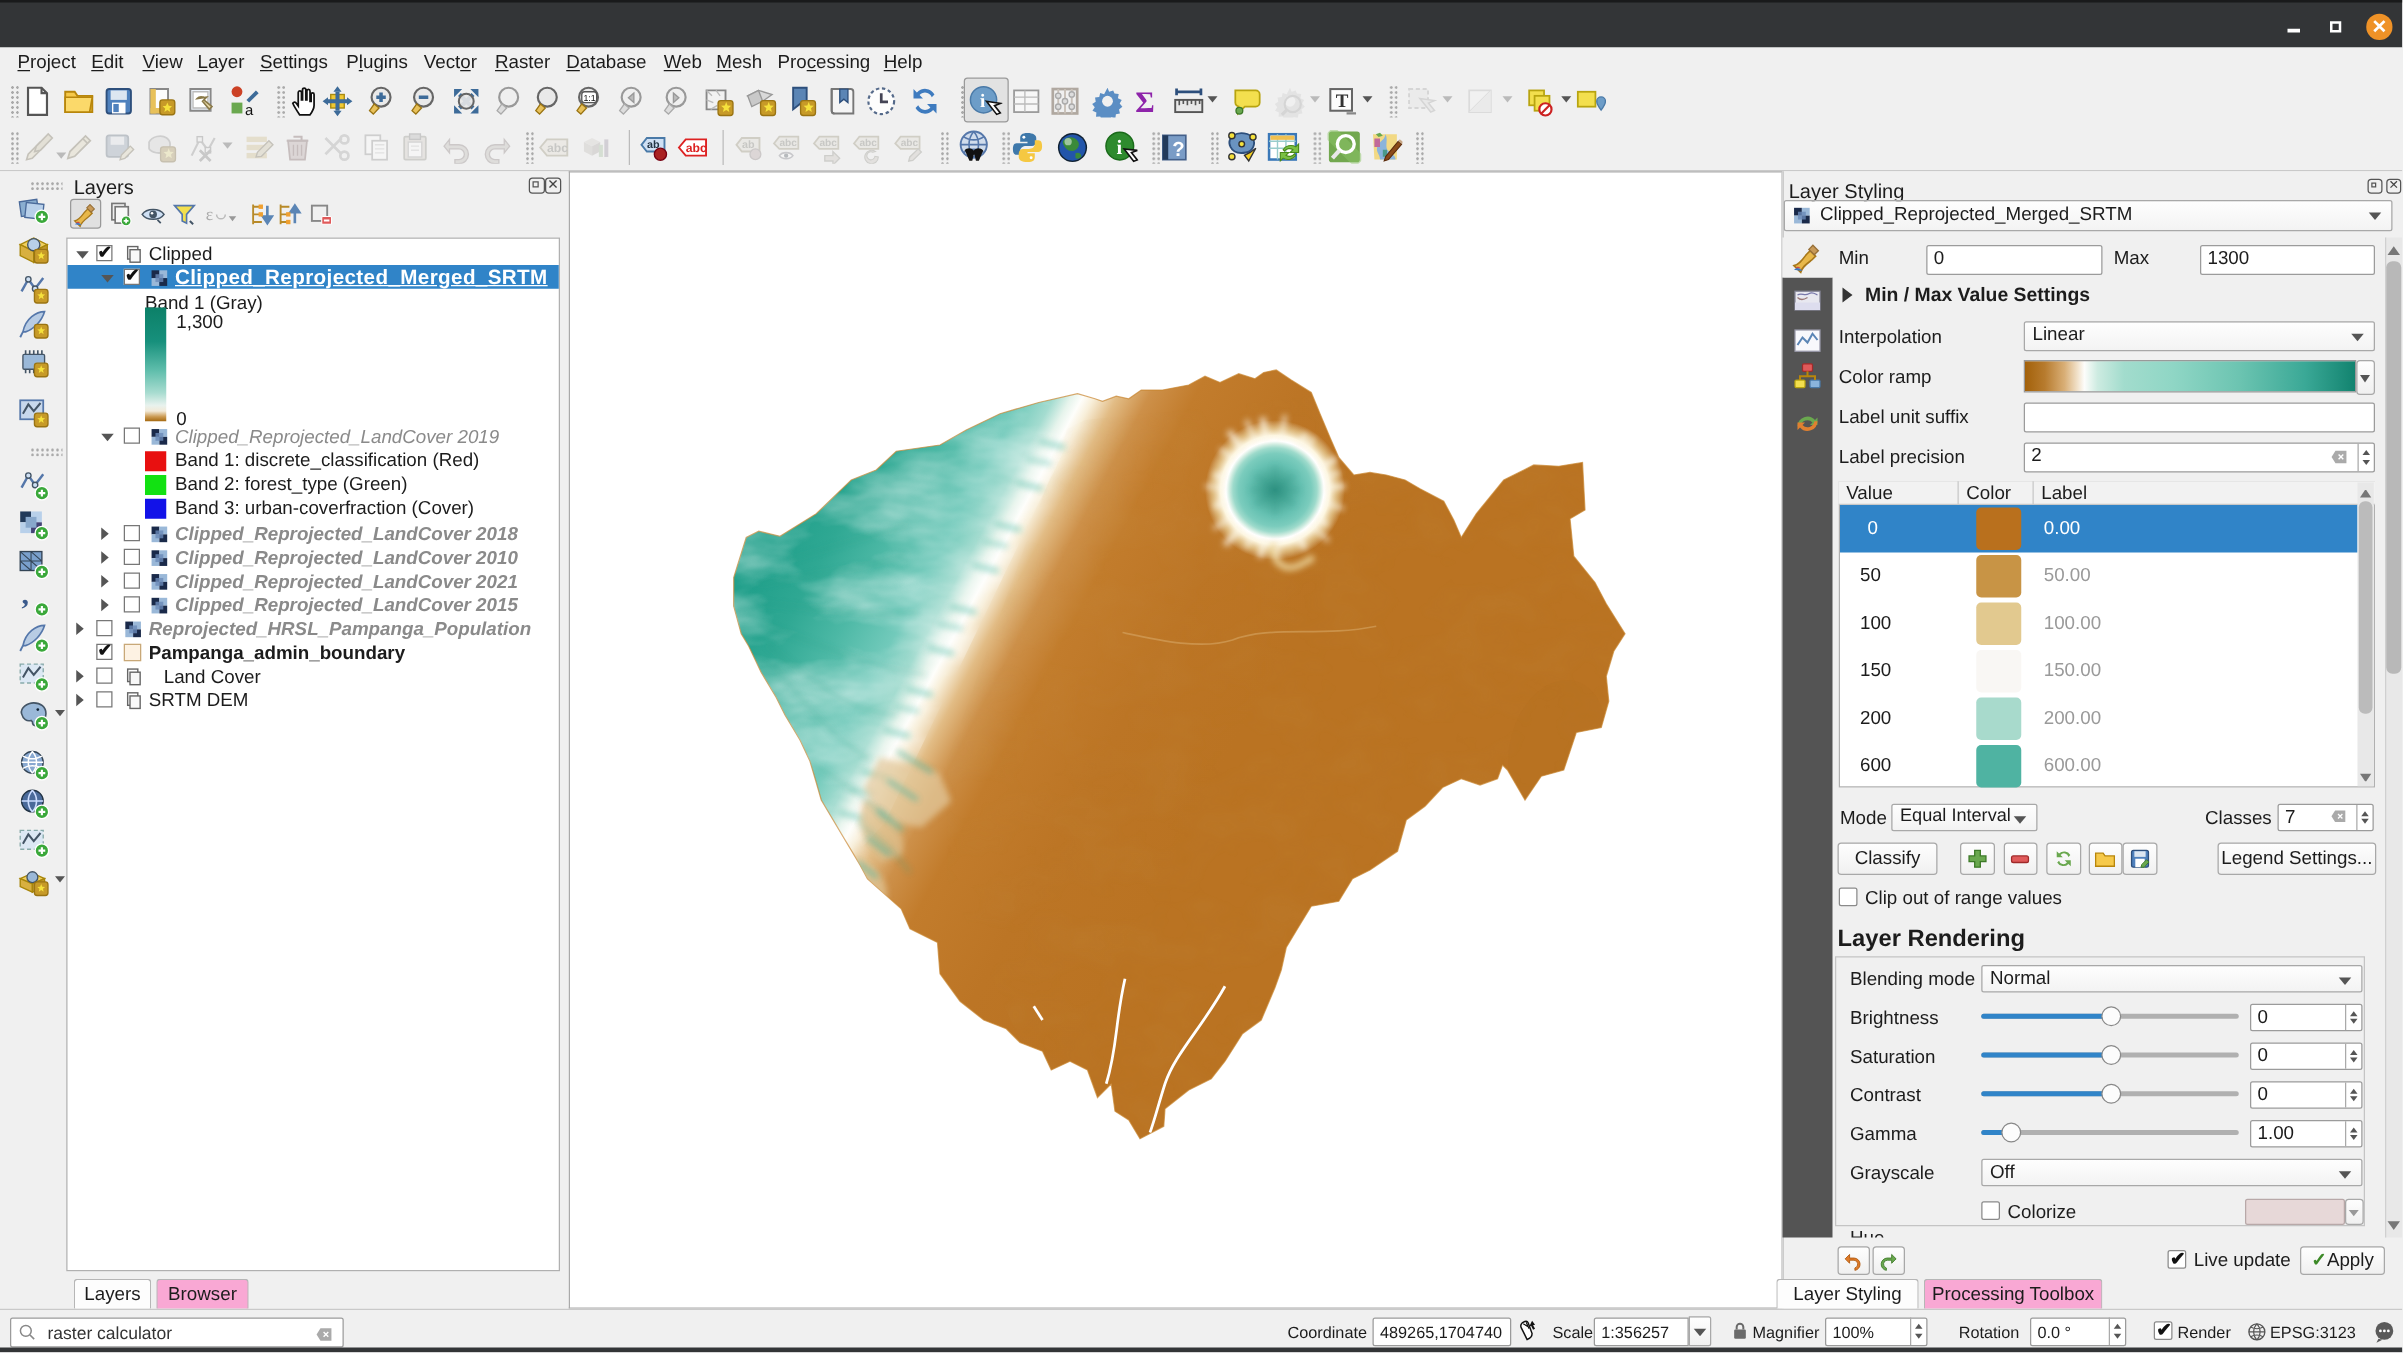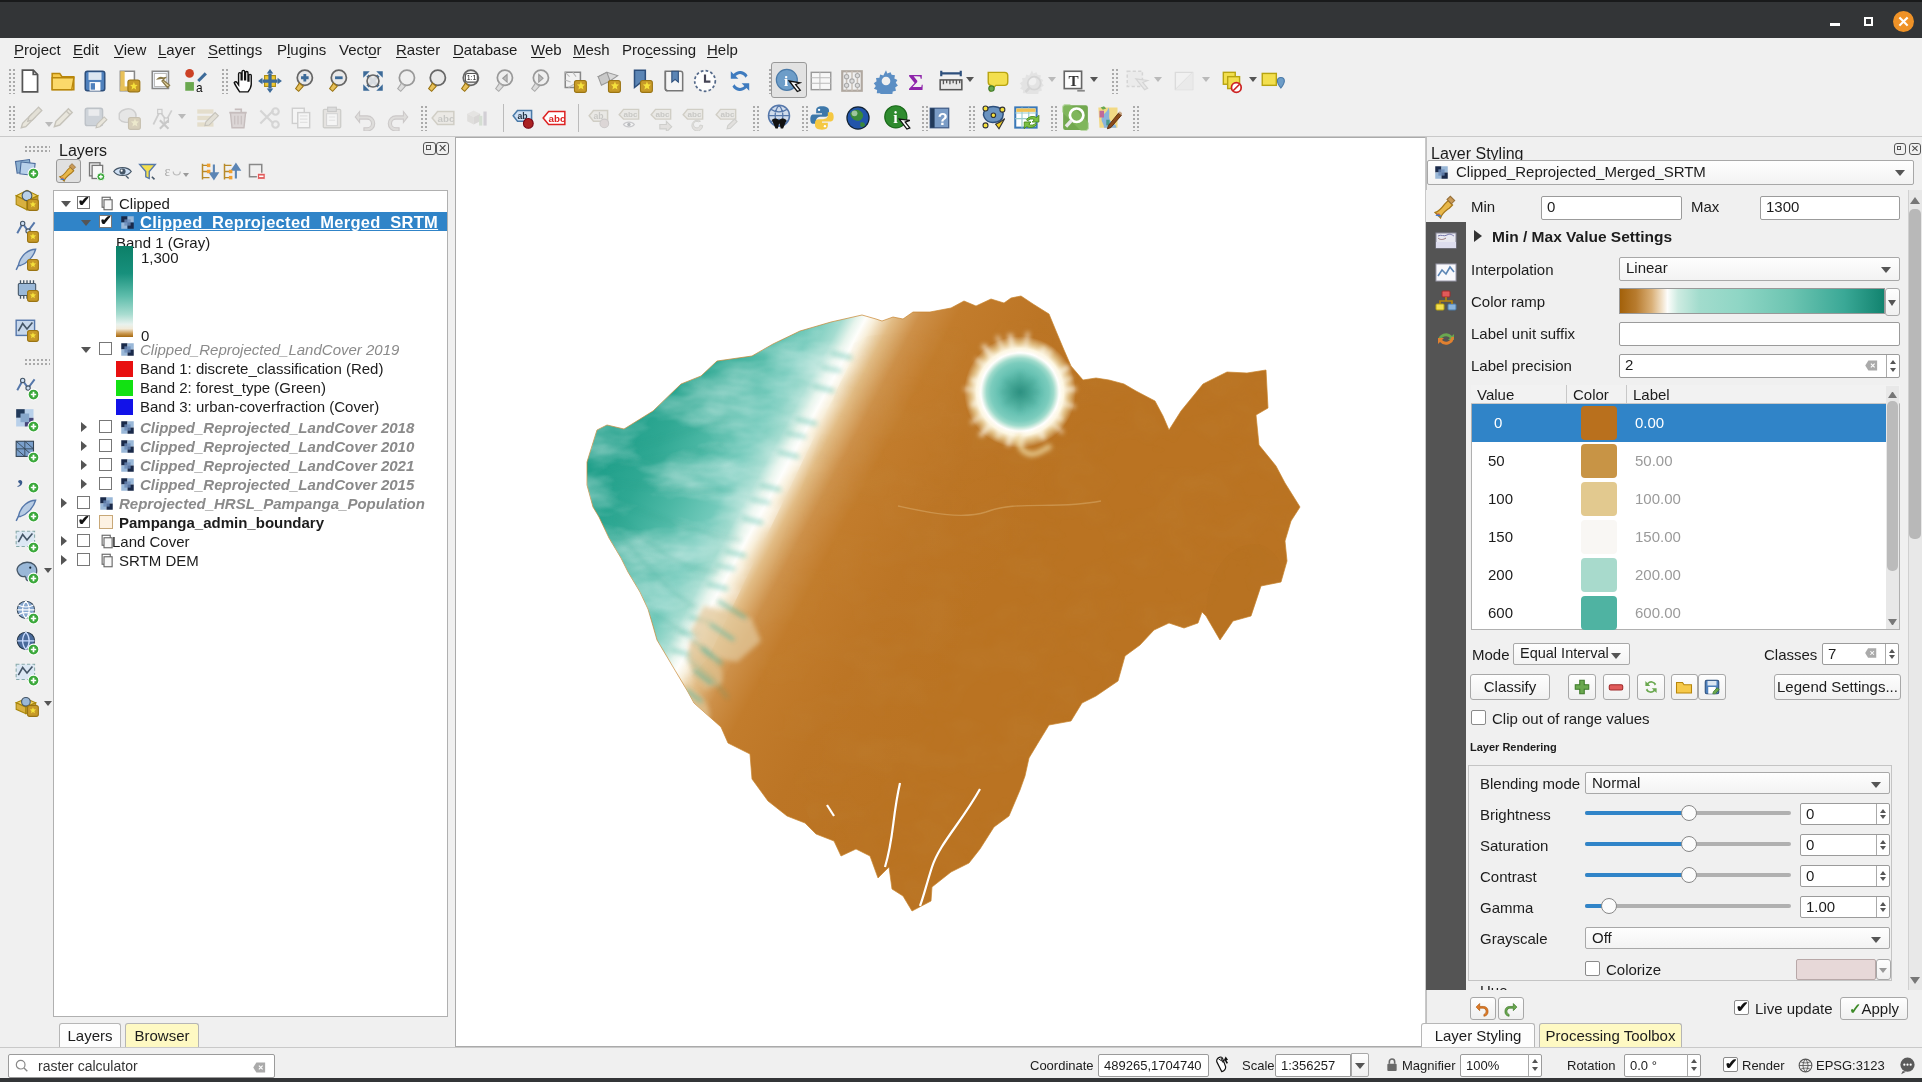--- a/index.html
+++ b/index.html
@@ -33,21 +33,21 @@
 .cb.on:after{content:"✔";position:absolute;left:1px;top:-3px;font-size:15px;color:#111;font-weight:bold}
 .lbl{position:absolute;font-size:15px;color:#1c1c1c;white-space:nowrap}
 .spin{position:absolute;width:13px;border-left:1px solid #aaa}
 .spin:before{content:"";position:absolute;left:3px;top:9%;border:3px solid transparent;border-bottom:4px solid #555}
 .spin:after{content:"";position:absolute;left:3px;bottom:9%;border:3px solid transparent;border-top:4px solid #555}
 
 #status{left:0;top:1047px;width:1922px;height:35px;background:#f0f0f0;border-top:1px solid #c9c9c9}
 #status .lbl{font-size:13px;top:10px}
 #status .inp{font-size:13px}
 #status .dk{position:absolute;left:0;bottom:0;width:1922px;height:4px;background:#333537}
-.tab{position:absolute;border:1px solid #b6b6b6;border-bottom:none;background:#fef9c3;text-align:center;font-size:15px;color:#1c1c1c;border-radius:3px 3px 0 0}
+.tab{position:absolute;border:1px solid #b6b6b6;border-bottom:none;background:#f9a8d4;text-align:center;font-size:15px;color:#1c1c1c;border-radius:3px 3px 0 0}
 .tab.sel{background:#fdfdfd}
 </style></head><body>
 <div id="root">
 <div class="abs" id="titlebar">
 <div class="abs" style="left:1830px;top:21px;width:10px;height:3px;background:#fff"></div>
 <div class="abs" style="left:1864px;top:15px;width:9px;height:9px;border:2px solid #fff"></div>
 <div class="abs" style="left:1893px;top:9px;width:21px;height:21px;border-radius:50%;background:#ef9227;color:#fff;font-weight:bold;font-size:15px;text-align:center;line-height:21px">✕</div>
 </div>
 <div class="abs" id="menubar">
 <span style="left:14px"><u>P</u>roject</span>
@@ -883,21 +883,21 @@
 <div class="abs" style="left:44px;top:378px;width:14px;height:14px;background:#fdf2e3;border:1px solid #c8a878"></div>
 <div class="lbl" style="left:64px;top:377px;font-weight:bold">Pampanga_admin_boundary</div>
 <div class="abs" style="left:6px;top:399px;width:0;height:0;border:5px solid transparent;border-left:6px solid #555"></div>
 <div class="abs" style="left:22px;top:397px;width:13px;height:13px;background:#fff;border:1px solid #777"></div>
 <div class="ic" style="left:44px;top:397px;width:15px;height:15px">
         <svg viewBox="0 0 24 24">
           <rect x="5" y="2" width="13" height="16" fill="none" stroke="#666" stroke-width="1.8"></rect>
           <rect x="8" y="6" width="13" height="16" fill="#f8f8f8" stroke="#666" stroke-width="1.8"></rect>
         </svg>
       </div>
-<div class="lbl" style="left:57px;top:396px">Land Cover</div>
+<div class="lbl" style="left:76px;top:396px">Land Cover</div>
 <div class="abs" style="left:6px;top:418px;width:0;height:0;border:5px solid transparent;border-left:6px solid #555"></div>
 <div class="abs" style="left:22px;top:416px;width:13px;height:13px;background:#fff;border:1px solid #777"></div>
 <div class="ic" style="left:44px;top:416px;width:15px;height:15px">
         <svg viewBox="0 0 24 24">
           <rect x="5" y="2" width="13" height="16" fill="none" stroke="#666" stroke-width="1.8"></rect>
           <rect x="8" y="6" width="13" height="16" fill="#f8f8f8" stroke="#666" stroke-width="1.8"></rect>
         </svg>
       </div>
 <div class="lbl" style="left:64px;top:415px">SRTM DEM</div>
 <div class="tab sel" style="left:4px;top:886px;width:62px;height:24px;line-height:23px">Layers</div>
@@ -1146,21 +1146,21 @@
         <svg viewBox="0 0 24 24">
           <rect x="3" y="3" width="18" height="18" rx="2" fill="#4f81bd" stroke="#2d4f7c" stroke-width="1.4"></rect>
           <rect x="6" y="4" width="12" height="6" fill="#dce6f1"></rect>
           <rect x="7" y="12" width="10" height="9" fill="#fff"></rect>
           <path d="M13 21l1-3 5-5 2.5 2.5L16.5 21z" fill="#6aa84f" stroke="#3d7a28"></path>
         </svg>
       </div>
 <div class="btn" style="left:348px;top:537px;width:127px;height:26px;line-height:24px">Legend Settings...</div>
 <div class="cb" style="left:45px;top:573px"></div>
 <div class="lbl" style="left:66px;top:573px">Clip out of range values</div>
-<div class="lbl" style="left:44px;top:604px;font-weight:bold;font-size:11px">Layer Rendering</div>
+<div class="lbl" style="left:44px;top:604px;font-weight:bold;font-size:19px">Layer Rendering</div>
 <div class="abs" style="left:42px;top:628px;width:424px;height:216px;border:1px solid #c4c4c4"></div>
 <div class="lbl" style="left:54px;top:638px">Blending mode</div>
 <div class="combo" style="left:159px;top:635px;width:305px;height:22px">Normal</div>
 <div class="lbl" style="left:54px;top:669px">Brightness</div>
 <div class="abs" style="left:159px;top:674px;width:206px;height:4px;background:#b0b0b0;border-radius:2px"></div>
 <div class="abs" style="left:159px;top:674px;width:104px;height:4px;background:#3084c8;border-radius:2px"></div>
 <div class="abs" style="left:255px;top:668px;width:16px;height:16px;background:#fcfcfc;border:1px solid #888;border-radius:8px"></div>
 <div class="inp" style="left:374px;top:666px;width:90px;height:22px">0</div>
 <div class="spin" style="left:450px;top:667px;height:20px"></div>
 <div class="lbl" style="left:54px;top:700px">Saturation</div>

